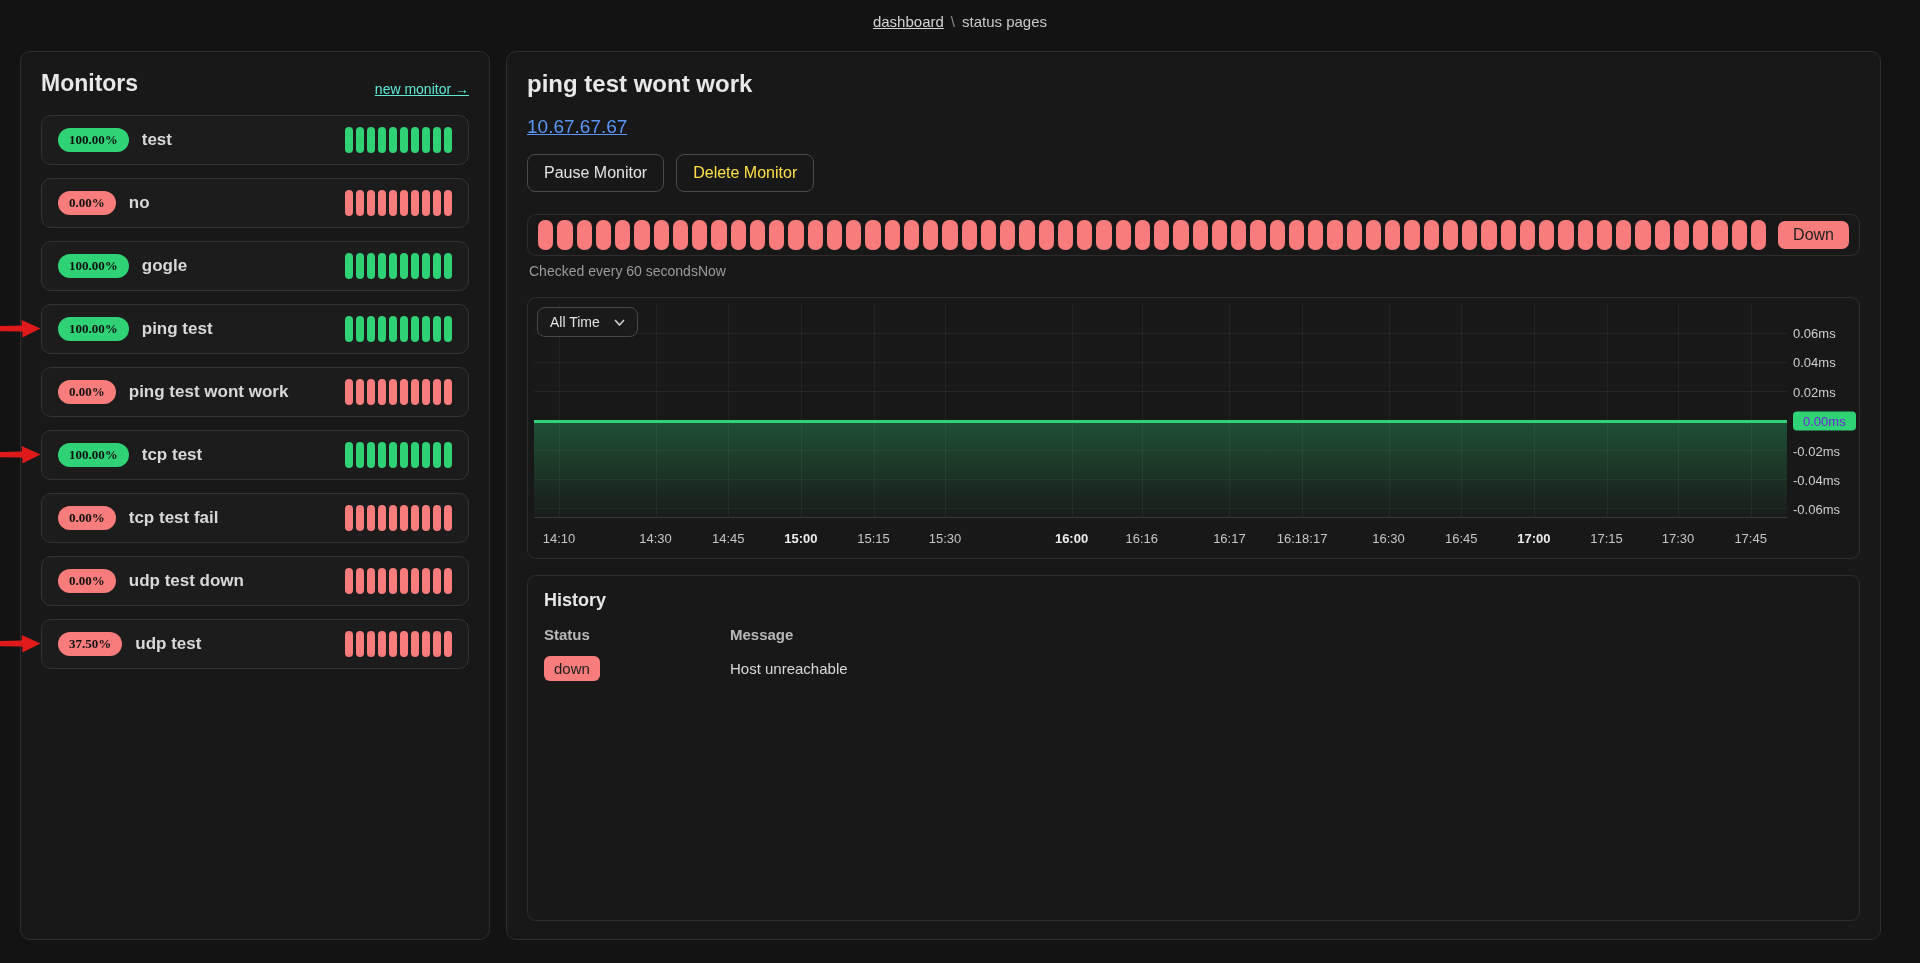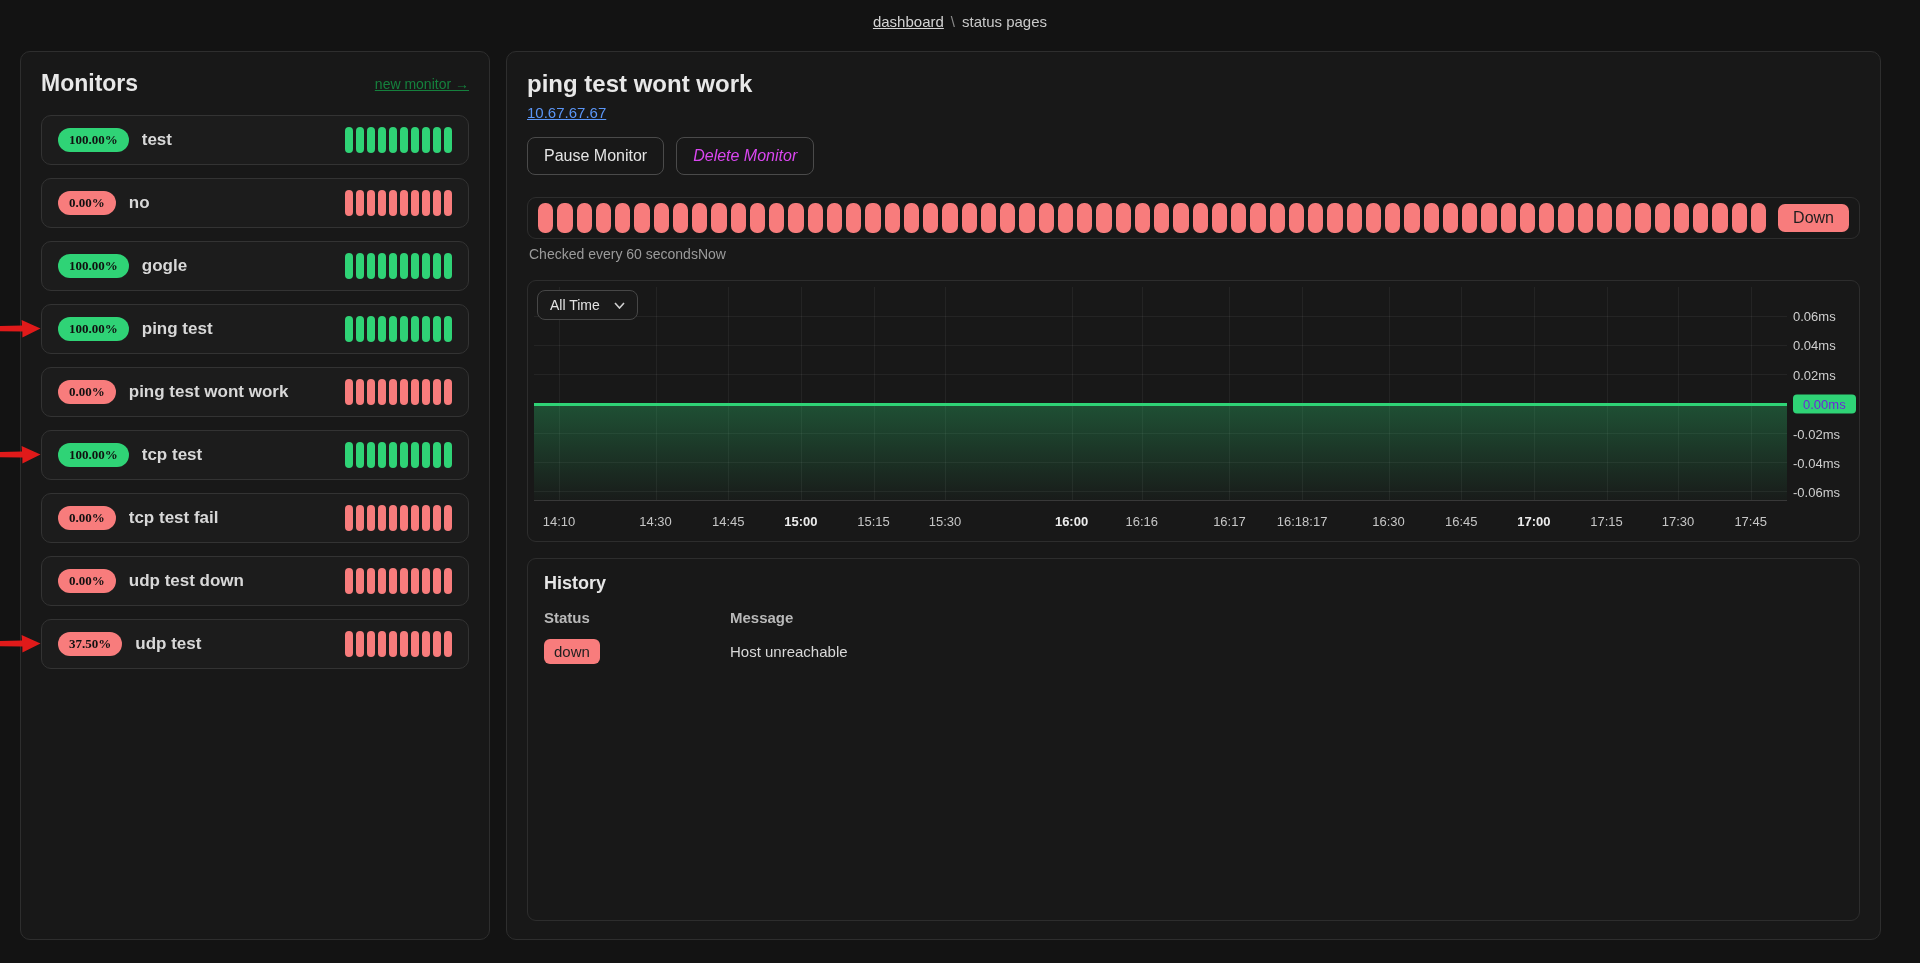--- a/index.html
+++ b/index.html
@@ -7,43 +7,43 @@
 
   
   .breadcrumb{position:absolute;top:13px;left:0;right:0;text-align:center;font-size:15px;color:#c9c9c9;}
   .breadcrumb .bc-link{color:#d4d4d4;text-decoration:underline;cursor:pointer;margin-top:41px;}
   .breadcrumb .sep{color:#8a8a8a;margin:0 7px;}
 
   .card{background:#181818;border:1px solid #2e2e2e;border-radius:10px;box-sizing:border-box;}
 
   
   #left-card{position:absolute;left:20px;top:51px;width:470px;height:889px;padding:18px 20px;}
-  .side-header{display:flex;justify-content:space-between;align-items:center;margin-bottom:18px;}
+  .side-header{display:flex;justify-content:space-between;align-items:flex-end;margin-bottom:18px;}
   .side-title{font-size:23px;font-weight:700;color:#e8e8e8;}
-  .new-monitor{font-size:14px;color:#15803d;text-decoration:underline;cursor:pointer;}
+  .new-monitor{font-size:14px;color:#5eead4;text-decoration:underline;cursor:pointer;}
   .monitor-item{position:relative;display:flex;align-items:center;height:50px;padding:0 16px;margin-bottom:13px;
     background:#1c1c1c;border:1px solid #333;border-radius:10px;box-sizing:border-box;cursor:pointer;}
   .uptime-badge{font-size:13px;font-weight:700;padding:4px 11px;border-radius:14px;color:#101010;flex:0 0 auto;font-family:Liberation Serif, serif;}
   .uptime-badge.up{background:var(--green);}
   .uptime-badge.down{background:var(--red);}
   .monitor-name{margin-left:13px;font-size:17px;font-weight:600;color:#d8d8d8;flex:1;white-space:nowrap;overflow:hidden;}
   .mini-beats{display:flex;gap:3px;flex:0 0 auto;}
   .mini-beat{width:8px;height:26px;border-radius:4px;}
   .mini-beat.up{background:var(--green);}
   .mini-beat.down{background:var(--red);}
   .arrow{position:absolute;left:-47px;top:50%;transform:translateY(-50%);width:47px;height:24px;z-index:6;}
 
   
   #right-card{position:absolute;left:506px;top:51px;width:1375px;height:889px;padding:18px 20px;display:flex;flex-direction:column;}
   .page-title{font-size:24px;font-weight:700;color:#e8e8e8;}
-  .monitor-url{margin-top:6px;font-size:15px;}
+  .monitor-url{margin-top:18px;font-size:19px;}
   .monitor-url a{color:var(--link);text-decoration:underline;cursor:pointer;}
   .btn-row{margin-top:16px;display:flex;gap:12px;}
   .btn{background:transparent;border:1px solid #4a4a4a;border-radius:8px;padding:9px 16px;font-size:16px;color:#e4e4e4;font-family:inherit;cursor:pointer;}
-  .btn.danger{color:#d946ef;font-style:italic;}
+  .btn.danger{color:#fde047;}
 
   .hb-box{margin-top:22px;border:1px solid #2d2d2d;border-radius:9px;padding:5px 10px;display:flex;align-items:center;}
   .big-beats{flex:1;display:flex;gap:4px;}
   .big-beat{flex:1;height:30px;border-radius:7px;background:var(--red);}
   .down-badge{margin-left:12px;background:var(--red);color:#1f1f1f;font-size:16px;padding:5px 15px;border-radius:7px;flex:0 0 auto;}
   .hb-caption{margin-top:7px;display:flex;justify-content:flex-start;font-size:14px;color:#9b9b9b;padding:0 2px;}
 
   
   .chart-card{margin-top:18px;border:1px solid #2d2d2d;border-radius:9px;height:262px;position:relative;box-sizing:border-box;}
   .range-select{position:absolute;top:9px;left:9px;z-index:5;display:flex;align-items:center;gap:14px;background:#1a1a1a;

